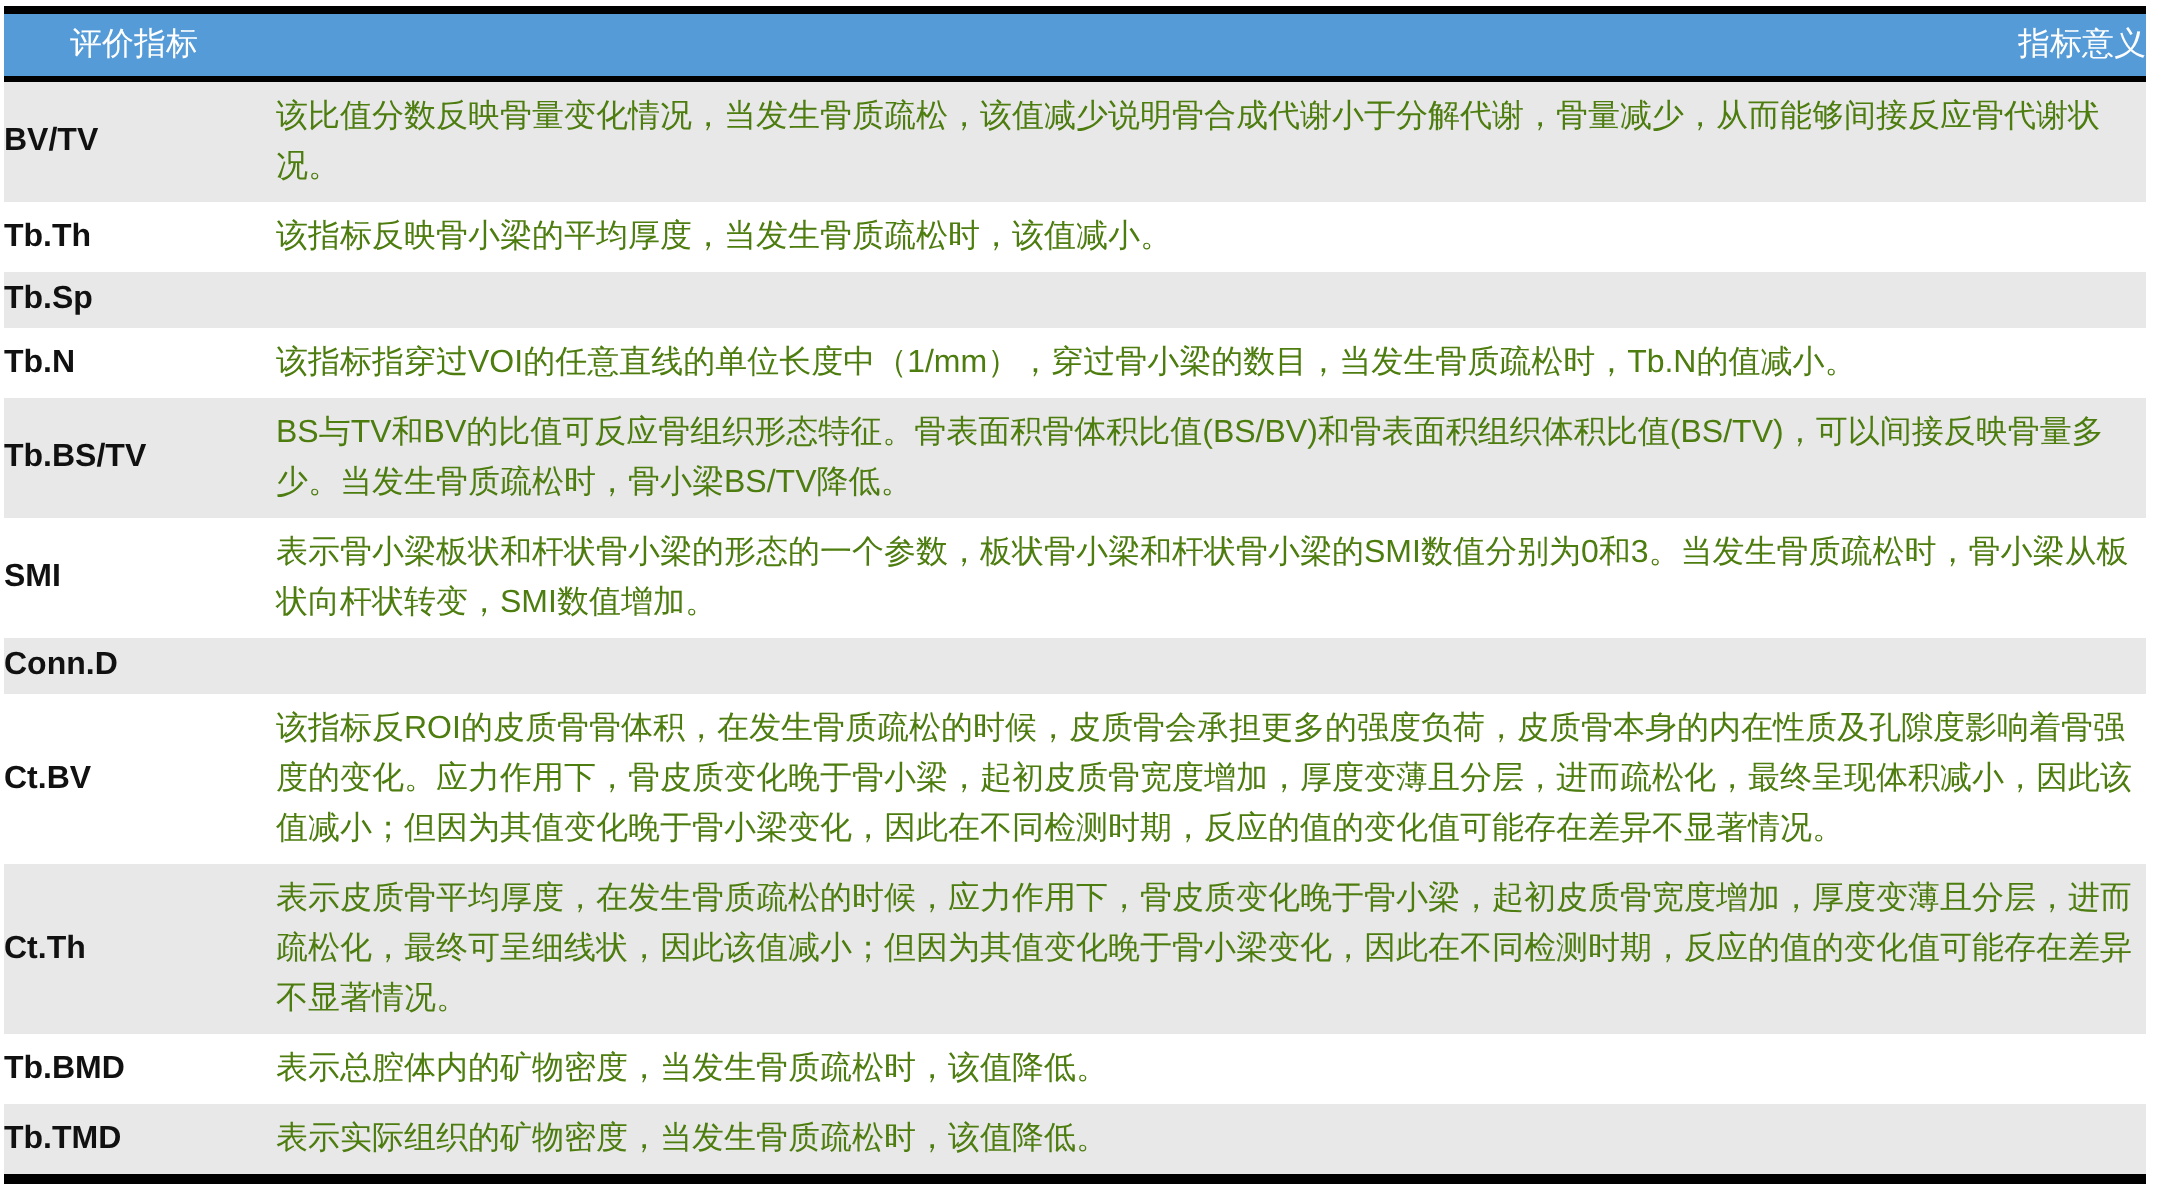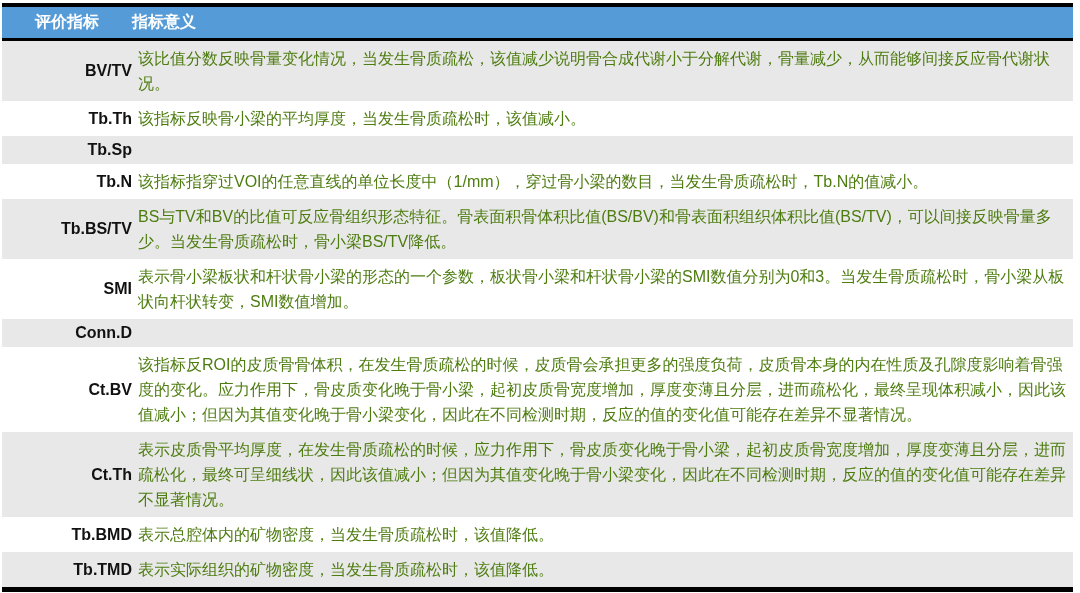--- a/index.html
+++ b/index.html
@@ -23,45 +23,45 @@
     border-bottom: 5px solid var(--border-color, #000);
     box-sizing: border-box;
   }
   .thead {
     display: flex;
     align-items: center;
     background: var(--header-bg, #559BD7);
     border-bottom: 3px solid var(--border-color, #000);
     height: 31px;
     color: var(--header-text, #fff);
-    font-weight: bold;
+    font-weight: normal;
     font-size: 16px;
   }
   .th-metric {
     width: 130px;
     flex: 0 0 130px;
     text-align: center;
   }
   .th-meaning {
     flex: 1 1 auto;
-    text-align: left;
+    text-align: right;
   }
   .tbody .row {
     display: flex;
     align-items: center;
     padding: 5px 0;
     background: #ffffff;
   }
   .tbody .row:nth-child(odd) {
     background: var(--row-alt-bg, #E8E8E8);
   }
   .cell-metric {
     width: 130px;
     flex: 0 0 130px;
-    text-align: right;
+    text-align: left;
     font-weight: bold;
     font-size: 16px;
     color: #111111;
     align-self: center;
   }
   .cell-desc {
     flex: 1 1 auto;
     font-size: 16px;
     line-height: 25px;
     color: #4d7c0f;

